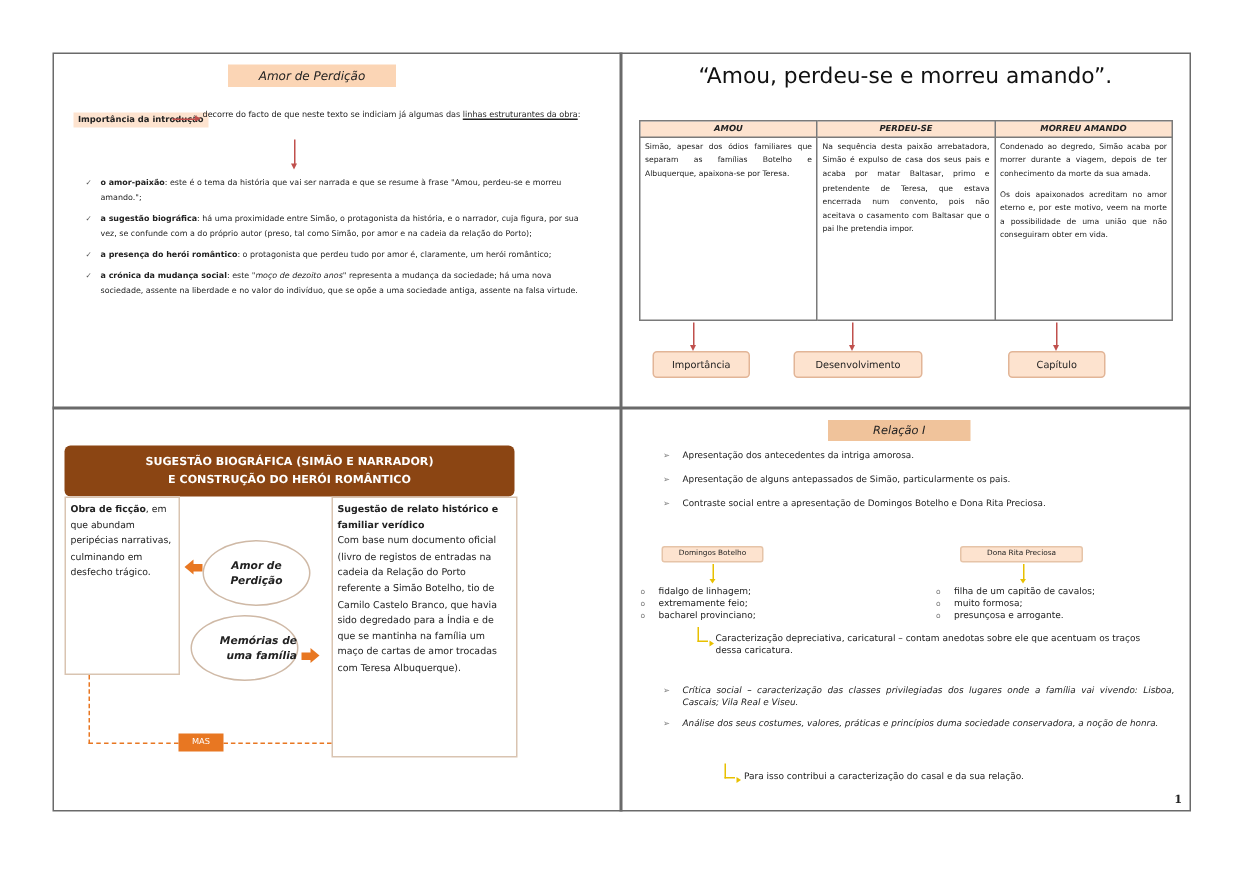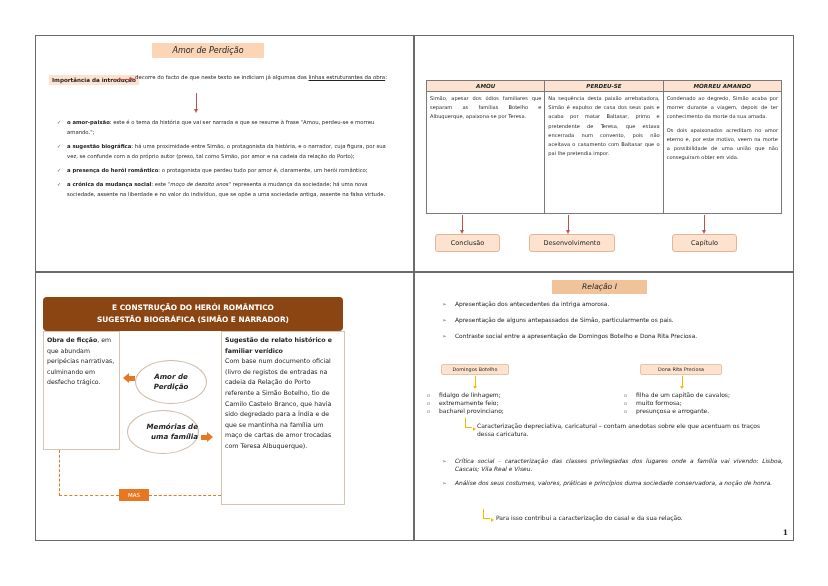--- a/index.html
+++ b/index.html
@@ -97,20 +97,21 @@
   <div class="q1-arrow-d"></div>
   <ul class="q1-list">
     <li><span class="check">✓</span><b>o amor-paixão</b><span>: este é o tema da história que vai ser narrada e que se resume à frase "Amou, perdeu-se e morreu amando.";</span></li>
     <li><span class="check">✓</span><b>a sugestão biográfica</b><span>: há uma proximidade entre Simão, o protagonista da história, e o narrador, cuja figura, por sua vez, se confunde com a do próprio autor (preso, tal como Simão, por amor e na cadeia da relação do Porto);</span></li>
     <li><span class="check">✓</span><b>a presença do herói romântico</b><span>: o protagonista que perdeu tudo por amor é, claramente, um herói romântico;</span></li>
     <li><span class="check">✓</span><b>a crónica da mudança social</b><span>: este "</span><i>moço de dezoito anos</i><span>" representa a mudança da sociedade; há uma nova sociedade, assente na liberdade e no valor do indivíduo, que se opõe a uma sociedade antiga, assente na falsa virtude.</span></li>
   </ul>
 </section>
 
 <section class="q q2">
+  <div class="q2-title">“Amou, perdeu-se e morreu amando”.</div>
   <table class="q2-table">
     <thead>
       <tr>
         <th>AMOU</th>
         <th>PERDEU-SE</th>
         <th>MORREU AMANDO</th>
       </tr>
     </thead>
     <tbody>
       <tr>
@@ -123,29 +124,29 @@
         <td>
             <p>Condenado ao degredo, Simão acaba por morrer durante a viagem, depois de ter conhecimento da morte da sua amada.</p>
             <p>Os dois apaixonados acreditam no amor eterno e, por este motivo, veem na morte a possibilidade de uma união que não conseguiram obter em vida.</p>
           </td>
       </tr>
     </tbody>
   </table>
   <div class="q2-arrow" style="left:47px"></div>
   <div class="q2-arrow" style="left:153px"></div>
   <div class="q2-arrow" style="left:289px"></div>
-  <div class="q2-pill" style="left:20px;width:65px">Conclusão</div>
+  <div class="q2-pill" style="left:20px;width:65px">Importância</div>
   <div class="q2-pill" style="left:114px;width:86px">Desenvolvimento</div>
   <div class="q2-pill" style="left:257px;width:65px">Capítulo</div>
 </section>
 
 <section class="q q3">
   <div class="q3-banner">
+    <div>SUGESTÃO BIOGRÁFICA (SIMÃO E NARRADOR)</div>
     <div>E CONSTRUÇÃO DO HERÓI ROMÂNTICO</div>
-    <div>SUGESTÃO BIOGRÁFICA (SIMÃO E NARRADOR)</div>
   </div>
   <div class="q3-left-box"><b>Obra de ficção</b><span>, em que abundam peripécias narrativas, culminando em desfecho trágico.</span></div>
   <div class="q3-arrow-l"></div>
   <div class="q3-ellipse q3-ell1">Amor de Perdição</div>
   <div class="q3-ellipse q3-ell2">Memórias de uma família</div>
   <div class="q3-arrow-r"></div>
   <div class="q3-right-box"><b>Sugestão de relato histórico e familiar verídico</b><span>Com base num documento oficial (livro de registos de entradas na cadeia da Relação do Porto referente a Simão Botelho, tio de Camilo Castelo Branco, que havia sido degredado para a Índia e de que se mantinha na família um maço de cartas de amor trocadas com Teresa Albuquerque).</span></div>
   <div class="q3-dash-v"></div>
   <div class="q3-dash-h1"></div>
   <div class="q3-mas">MAS</div>

